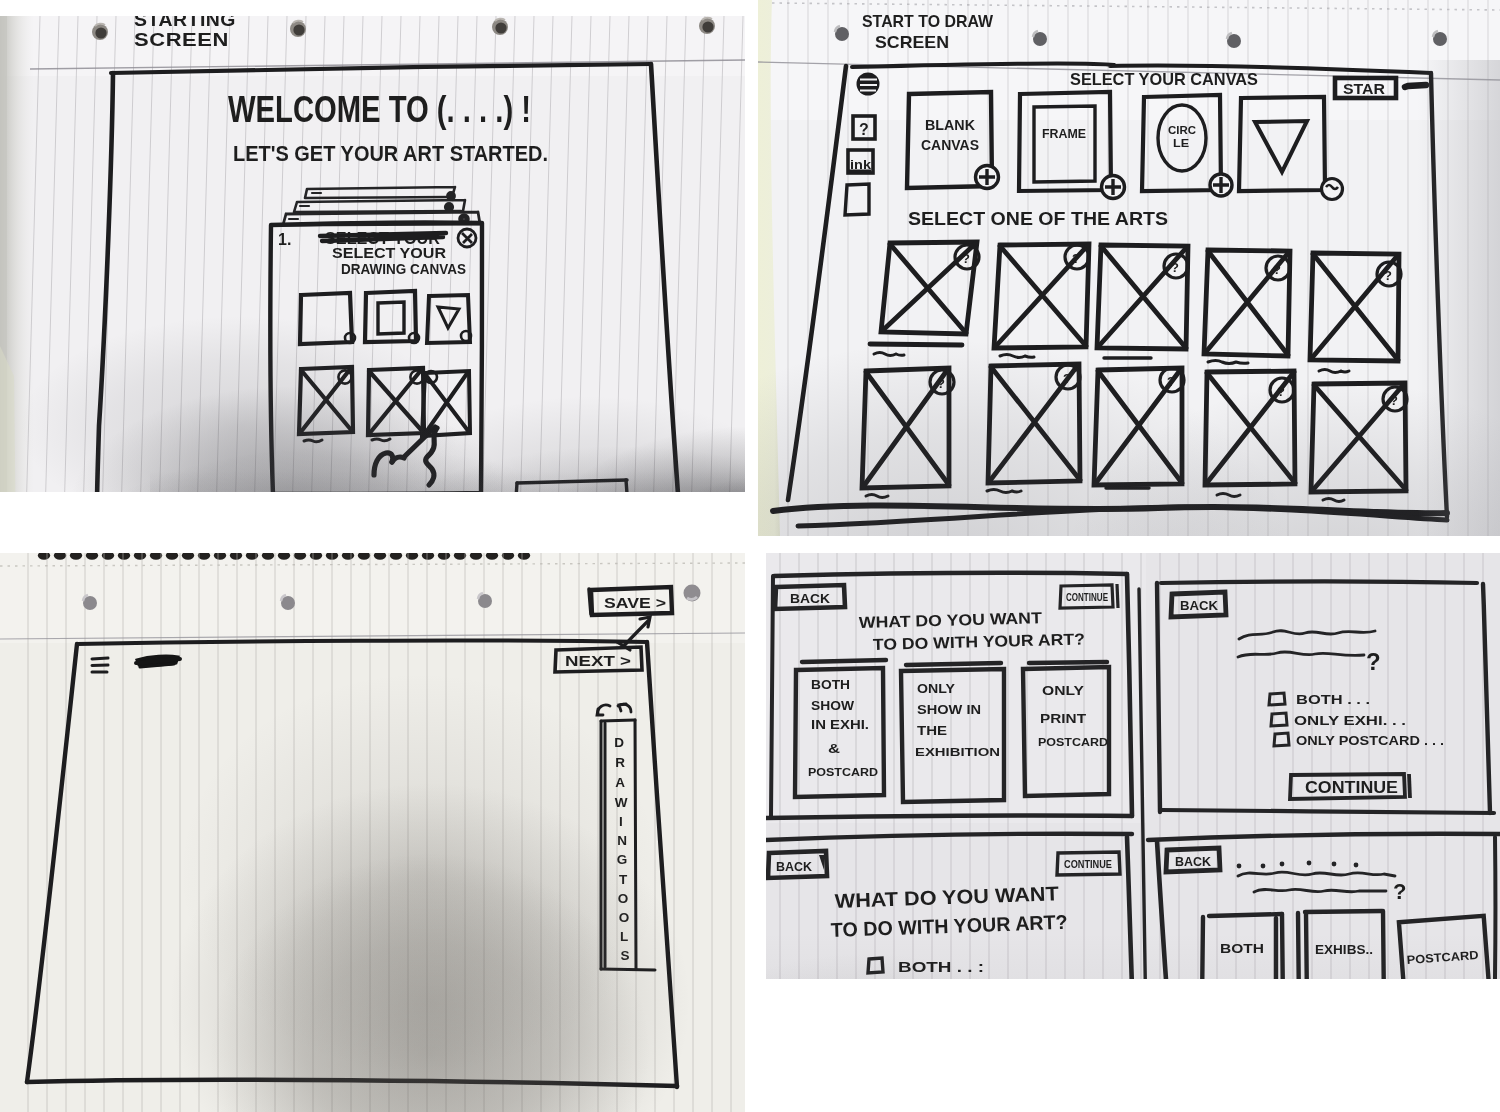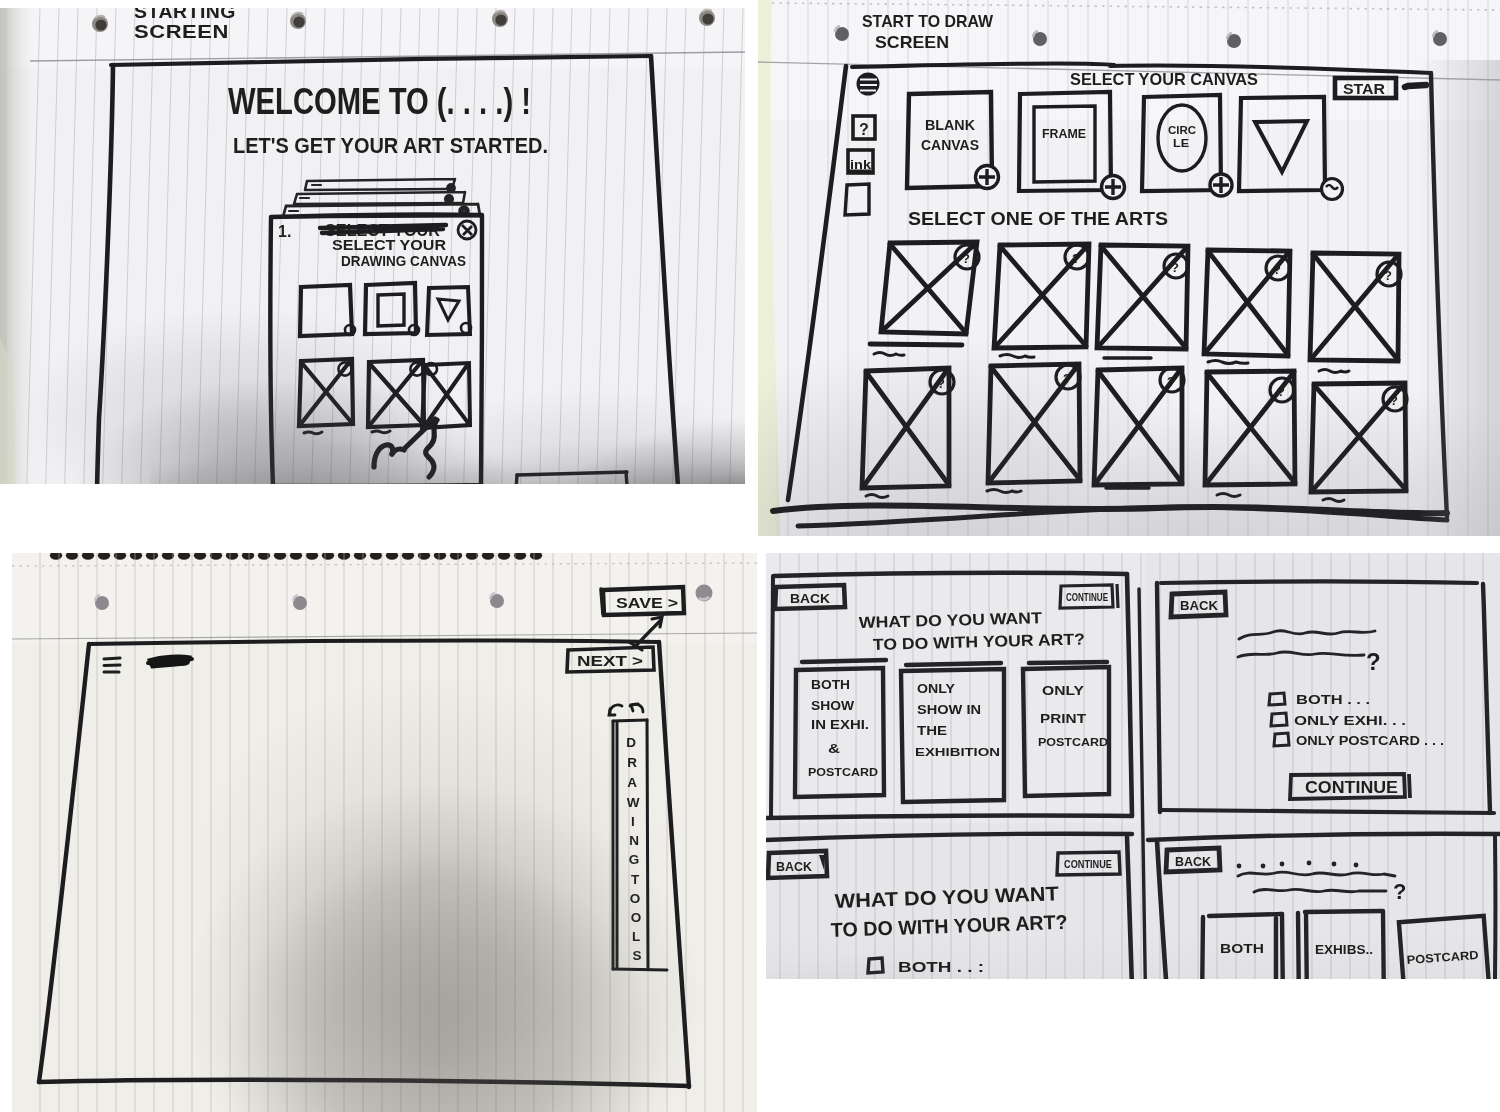--- a/index.html
+++ b/index.html
@@ -4,21 +4,21 @@
 <style>
   html,body{margin:0;padding:0;background:#ffffff;width:1500px;height:1112px;overflow:hidden;
     font-family:"Liberation Sans",sans-serif;}
   .q{position:absolute;overflow:hidden;}
   svg{display:block}
   text{font-family:"Liberation Sans",sans-serif;font-weight:bold;fill:#1e1e1e;}
 </style>
 </head>
 <body>
 
-<div class="q" style="left:0;top:8px;width:745px;height:476px">
+<div class="q" style="left:0;top:16px;width:745px;height:476px">
 <svg width="745" height="536" viewBox="0 0 745 536">
 <defs>
   <radialGradient id="q1sh1" cx="0.5" cy="0.5" r="0.5">
     <stop offset="0" stop-color="#3c3c40" stop-opacity="0.34"></stop>
     <stop offset="0.45" stop-color="#3c3c40" stop-opacity="0.24"></stop>
     <stop offset="0.75" stop-color="#3c3c40" stop-opacity="0.10"></stop>
     <stop offset="1" stop-color="#3c3c40" stop-opacity="0"></stop>
   </radialGradient>
   <radialGradient id="q1sh2" cx="0.5" cy="0.5" r="0.5">
     <stop offset="0" stop-color="#222226" stop-opacity="0.55"></stop>
@@ -433,21 +433,21 @@
         <text x="632" y="405" font-size="13">?</text>
       </g>
 <path d="M565,500 q6,-3 11,0 q5,3 10,0" stroke="#1d1d1f" stroke-width="3" fill="none" stroke-linecap="round"></path>
 
 <rect x="-160" y="340" width="700" height="460" fill="url(#q2sh1)"></rect>
 <rect x="300" y="380" width="560" height="420" fill="url(#q2sh1)"></rect>
 <rect x="660" y="60" width="82" height="476" fill="url(#q2right)"></rect>
 </svg>
 </div>
 
-<div class="q" style="left:12px;top:553px;width:799px;height:559px">
+<div class="q" style="left:0;top:553px;width:799px;height:559px">
 <svg width="745" height="559" viewBox="0 0 745 559">
 <defs>
   <radialGradient id="q3sh1" cx="0.5" cy="0.5" r="0.5">
     <stop offset="0" stop-color="#57534e" stop-opacity="0.28"></stop>
     <stop offset="0.55" stop-color="#57534e" stop-opacity="0.17"></stop>
     <stop offset="1" stop-color="#57534e" stop-opacity="0"></stop>
   </radialGradient>
   <radialGradient id="q3sh2" cx="0.5" cy="0.5" r="0.5">
     <stop offset="0" stop-color="#6a6660" stop-opacity="0.16"></stop>
     <stop offset="1" stop-color="#6a6660" stop-opacity="0"></stop>

